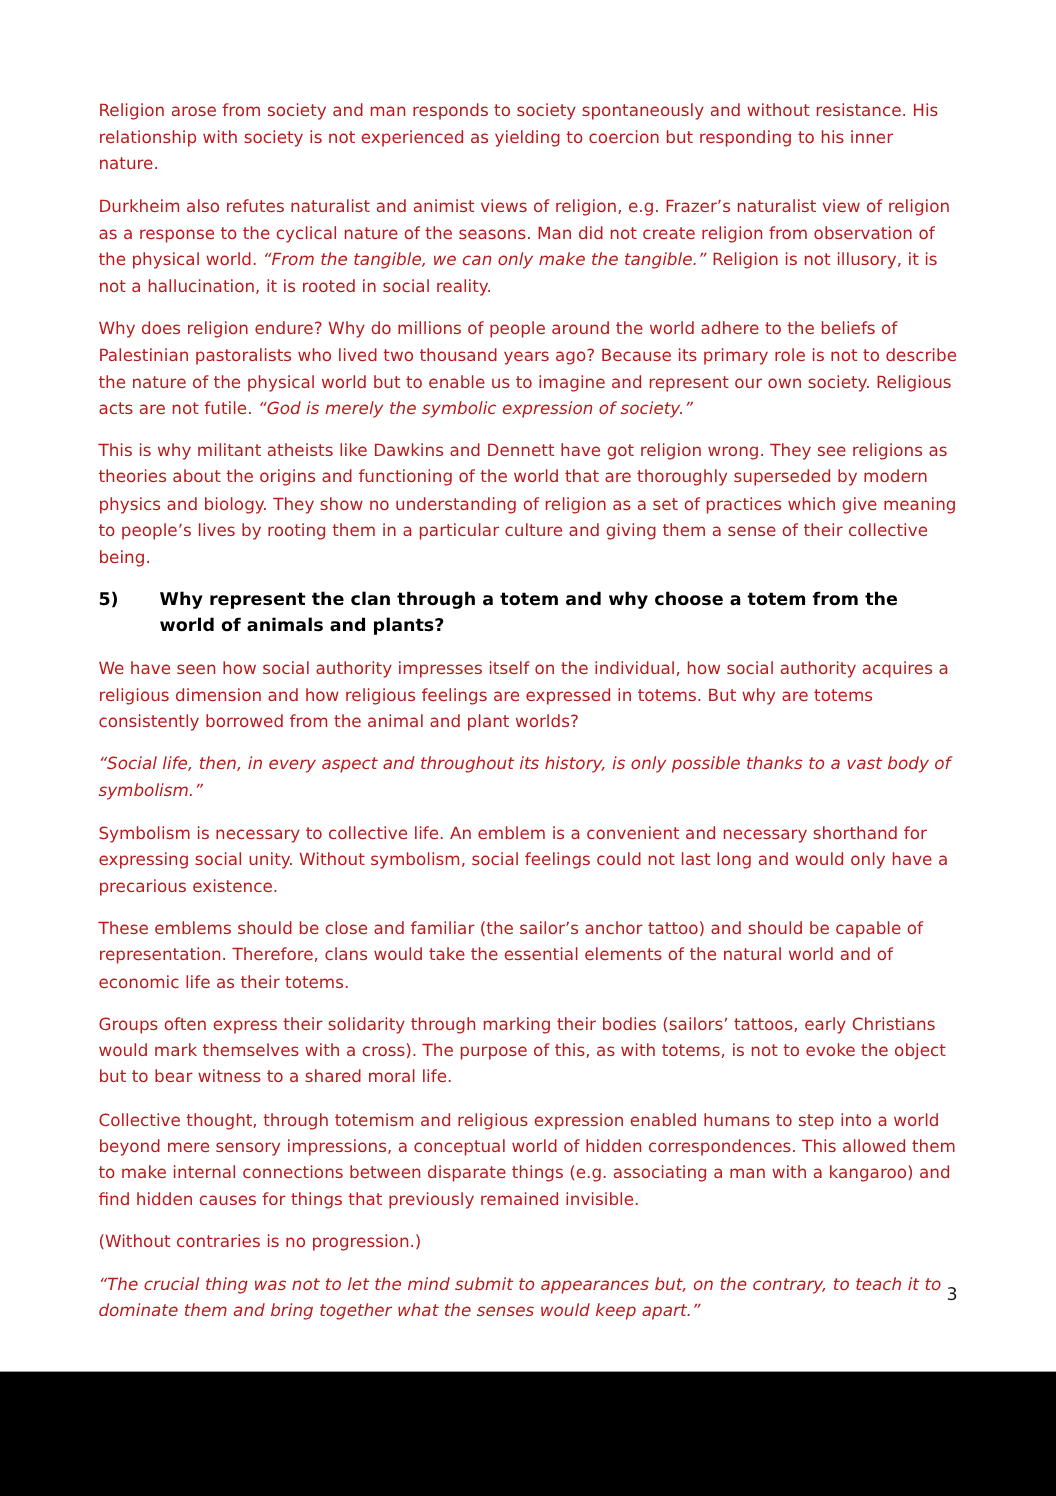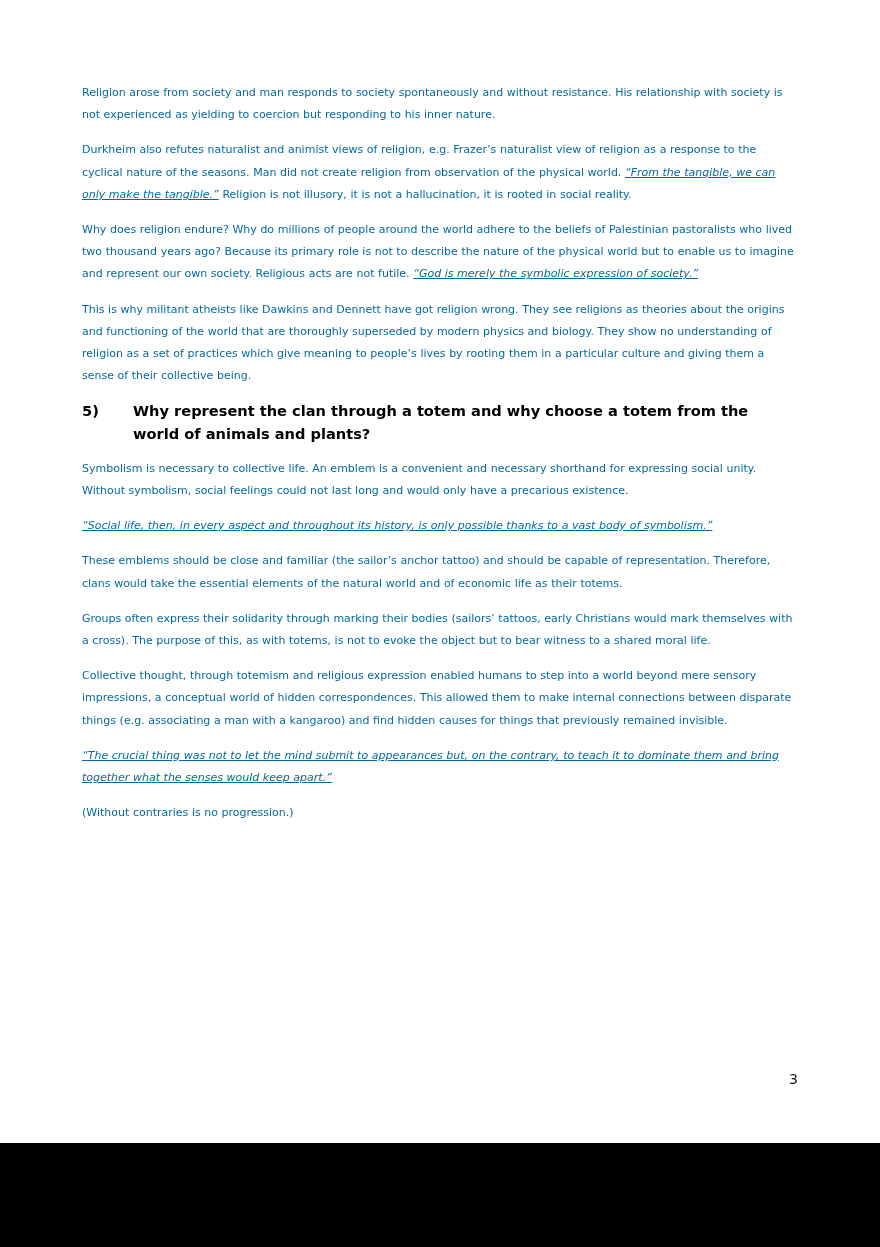--- a/index.html
+++ b/index.html
@@ -18,29 +18,28 @@
     -webkit-font-smoothing: antialiased;
   }
   .content {
     position: absolute;
     left: 82px;
     top: 82px;
     width: 716px;
   }
   p.para {
     margin: 0 0 13px 0;
-    font-size: 11px;
+    font-size: 14px;
     line-height: 22.2px;
-    color: #0369a1;
+    color: #b91c1c;
     text-align: left;
     word-spacing: 0.1px;
   }
   .ital {
     font-style: italic;
-    text-decoration: underline;
   }
   h2.heading {
     margin: 4px 0 13px 0;
     font-size: 14.6px;
     line-height: 22.2px;
     font-weight: bold;
     color: #000000;
     padding-left: 51px;
     text-indent: -51px;
   }
@@ -82,35 +81,36 @@
     <p class="para">Religion arose from society and man responds to society spontaneously and without resistance.  His relationship with society is not experienced as yielding to coercion but responding to his inner nature.</p>
 
     <p class="para"><span>Durkheim also refutes naturalist and animist views of religion, e.g. Frazer’s naturalist view of religion as a response to the cyclical nature of the seasons.  Man did not create religion from observation of the physical world.   </span><span class="ital">“From the tangible, we can only make the tangible.”</span><span> Religion is not illusory, it is not a hallucination, it is rooted in social reality.</span></p>
 
     <p class="para"><span>Why does religion endure?  Why do millions of people around the world adhere to the beliefs of Palestinian pastoralists who lived two thousand years ago?  Because its primary role is not to describe the nature of the physical world but to enable us to imagine and represent our own society.  Religious acts are not futile.   </span><span class="ital">“God is merely the symbolic expression of society.”</span></p>
 
     <p class="para">This is why militant atheists like Dawkins and Dennett have got religion wrong.  They see religions as theories about the origins and functioning of the world that are thoroughly superseded by modern physics and biology.  They show no understanding of religion as a set of practices which give meaning to people’s lives by rooting them in a particular culture and giving them a sense of their collective being.</p>
 
     <h2 class="heading"><span class="num">5)</span><span class="heading-body">Why represent the clan through a totem and why choose a totem from the world of animals and plants?</span></h2>
 
+    <p class="para">We have seen how social authority impresses itself on the individual, how social authority acquires a religious dimension and how religious feelings are expressed in totems.  But why are totems consistently borrowed from the animal and plant worlds?</p>
+
+    <p class="para ital">“Social life, then, in every aspect and throughout its history, is only possible thanks to a vast body of symbolism.”</p>
 
     <p class="para">Symbolism is necessary to collective life.  An emblem is a convenient and necessary shorthand for expressing social unity.  Without symbolism, social feelings could not last long and would only have a precarious existence.</p>
-
-    <p class="para ital">“Social life, then, in every aspect and throughout its history, is only possible thanks to a vast body of symbolism.”</p>
 
     <p class="para">These emblems should be close and familiar (the sailor’s anchor tattoo) and should be capable of representation.  Therefore, clans would take the essential elements of the natural world and of economic life as their totems.</p>
 
     <p class="para">Groups often express their solidarity through marking their bodies (sailors’ tattoos, early Christians would mark themselves with a cross).  The purpose of this, as with totems, is not to evoke the object but to bear witness to a shared moral life.</p>
 
 
     <p class="para">Collective thought, through totemism and religious expression enabled humans to step into a world beyond mere sensory impressions, a conceptual world of hidden correspondences.  This allowed them to make internal connections between disparate things (e.g. associating a man with a kangaroo) and find hidden causes for things that previously remained invisible.</p>
 
+    <p class="para">(Without contraries is no progression.)</p>
+
     <p class="para ital">“The crucial thing was not to let the mind submit to appearances but, on the contrary, to teach it to dominate them and bring together what the senses would keep apart.”</p>
-
-    <p class="para">(Without contraries is no progression.)</p>
 
   </div>
 
   <div class="page-number">3</div>
 
   <div class="bottom-bar"></div>
 
 </div>
 
 </body></html>

